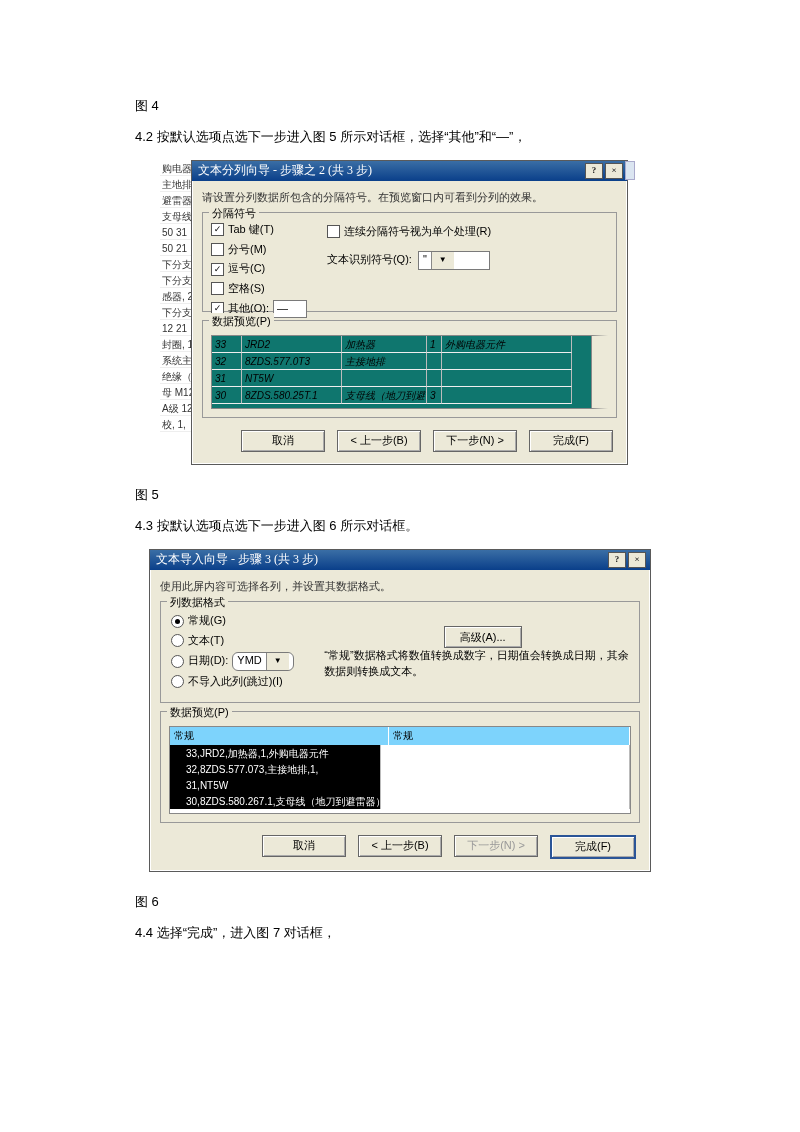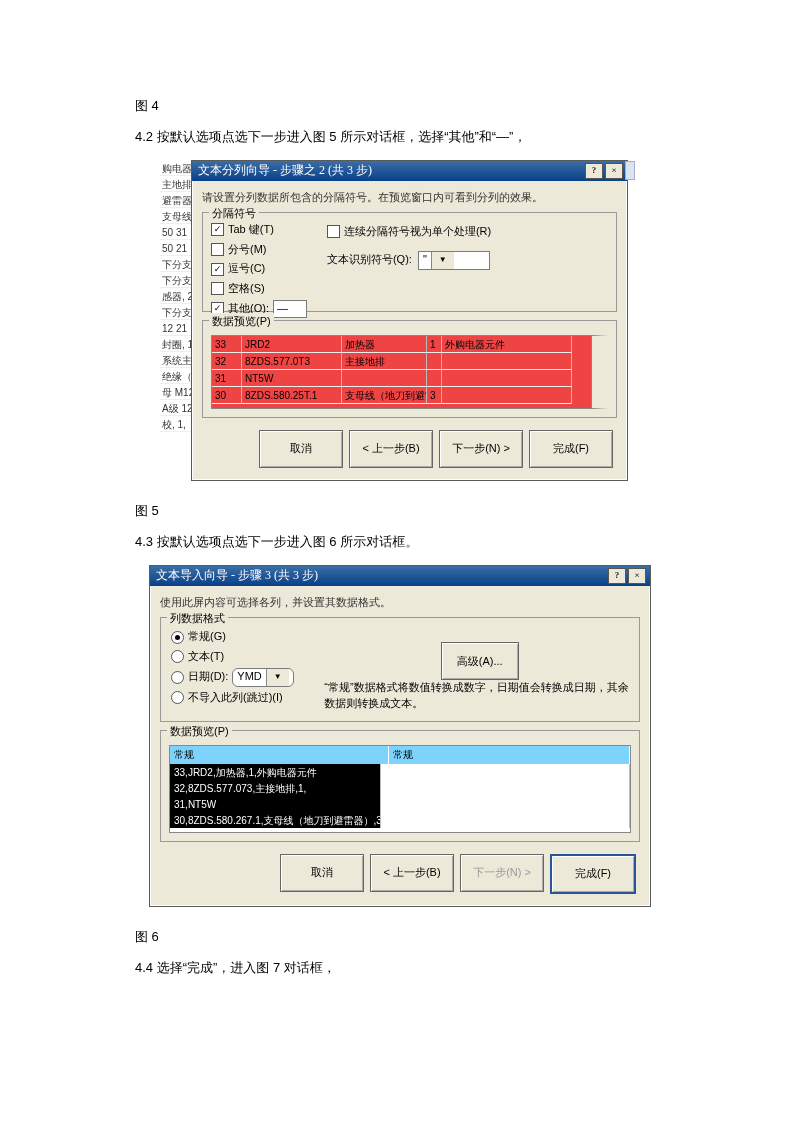--- a/index.html
+++ b/index.html
@@ -20,43 +20,43 @@
   .groupbox legend, .legend { position:absolute; top:-8px; left:6px; background:#ece9d8; padding:0 3px; font-size:11px; }
   
   .chk, .rdo { display:flex; align-items:center; gap:4px; font-size:11px; margin:2px 0; white-space:nowrap; }
   .chk .box { width:11px; height:11px; background:#fff; border:1px solid #555; display:flex; align-items:center; justify-content:center; font-size:9px; line-height:1; }
   .rdo .dot { width:11px; height:11px; border-radius:50%; background:#fff; border:1px solid #555; display:flex; align-items:center; justify-content:center; }
   .rdo .dot .fill { width:5px; height:5px; border-radius:50%; background:#000; }
   .txt { border:1px solid #7a7a7a; background:#fff; height:16px; padding:0 3px; display:inline-flex; align-items:center; font-size:11px; }
   .combo { border:1px solid #7a7a7a; background:#fff; height:17px; display:inline-flex; align-items:center; font-size:11px; }
   .combo span { padding:0 4px; }
   .combo .arrow { width:14px; height:100%; background:#ece9d8; border-left:1px solid #888; display:flex; align-items:center; justify-content:center; font-size:8px; }
-  .btn { display:inline-flex; align-items:center; justify-content:center; height:20px; min-width:70px; padding:8px 6px; background:#ece9d8; border:1px solid #666; font-size:11px; margin-left:6px; box-shadow:inset 1px 1px 0 #fff, inset -1px -1px 0 #aaa; }
+  .btn { display:inline-flex; align-items:center; justify-content:center; height:20px; min-width:70px; padding:0 6px; background:#ece9d8; border:1px solid #666; font-size:11px; margin-left:12px; box-shadow:inset 1px 1px 0 #fff, inset -1px -1px 0 #aaa; }
   .btnrow { display:flex; justify-content:flex-end; padding:4px 4px 4px 4px; }
   
-  .preview1 { background:#ef4444; border:1px solid #888; height:72px; font-size:10px; overflow:hidden; position:relative; border-right:16px solid #ece9d8; }
+  .preview1 { background:#0f766e; border:1px solid #888; height:72px; font-size:10px; overflow:hidden; position:relative; border-right:16px solid #ece9d8;font-style:italic; }
   .sbarv { position:absolute; top:0; right:-16px; bottom:0; width:15px; background:#ece9d8; border:1px solid #888; display:flex; flex-direction:column; }
   .sbarv .arr { height:13px; background:#ece9d8; border-bottom:1px solid #aaa; font-size:8px; display:flex; align-items:center; justify-content:center; }
   .sbarv .arr:last-child { border-top:1px solid #aaa; border-bottom:none; }
   .sbarv .track { flex:1; background:#ddd; }
   .ptable { display:grid; grid-template-columns:30px 100px 85px 15px 130px; }
   .ptable div { border-right:1px solid #bbb; border-bottom:1px solid #eee; padding:1px 3px; height:14px; overflow:hidden; white-space:nowrap; }
   
   .sheetbg { position:absolute; top:0; left:0; width:46px; bottom:0; background:#fff; font-size:10px; color:#333; overflow:hidden; }
   .sheetbg div { padding:1px 2px; border-bottom:1px solid #eee; white-space:nowrap; height:13px; }
   .d1wrap { position:relative; width:480px; }
   .d1off { position:relative; left:31px; }
   .sheethdr { position:absolute; top:0; right:-8px; width:8px; height:17px; background:#dbe5f1; border:1px solid #aac; }
   
   .preview2 { background:#fff; border:1px solid #888; height:86px; font-size:10px; overflow:hidden; position:relative; }
   .p2hdr { display:flex; background:#bbb; }
   .p2hdr div { background:#7dd3fc; border-right:1px solid #fff; padding:1px 4px; font-size:10px; }
   .p2body { display:flex; }
   .p2col { border-right:1px solid #bbb; }
-  .p2col .row { padding:1px 4px; height:14px; white-space:nowrap; overflow:hidden; }
+  .p2col .row { padding:1px 16px; height:14px; white-space:nowrap; overflow:hidden; }
   .sel { background:#000; color:#fff; }
   .btn.primary { border:2px solid #2b5597; }
 </style>
 </head>
 <body>
 
 <div class="page">
   <div class="caption">图 4</div>
   <div class="bodytext">4.2  按默认选项点选下一步进入图 5 所示对话框，选择“其他”和“—”，</div>
 

